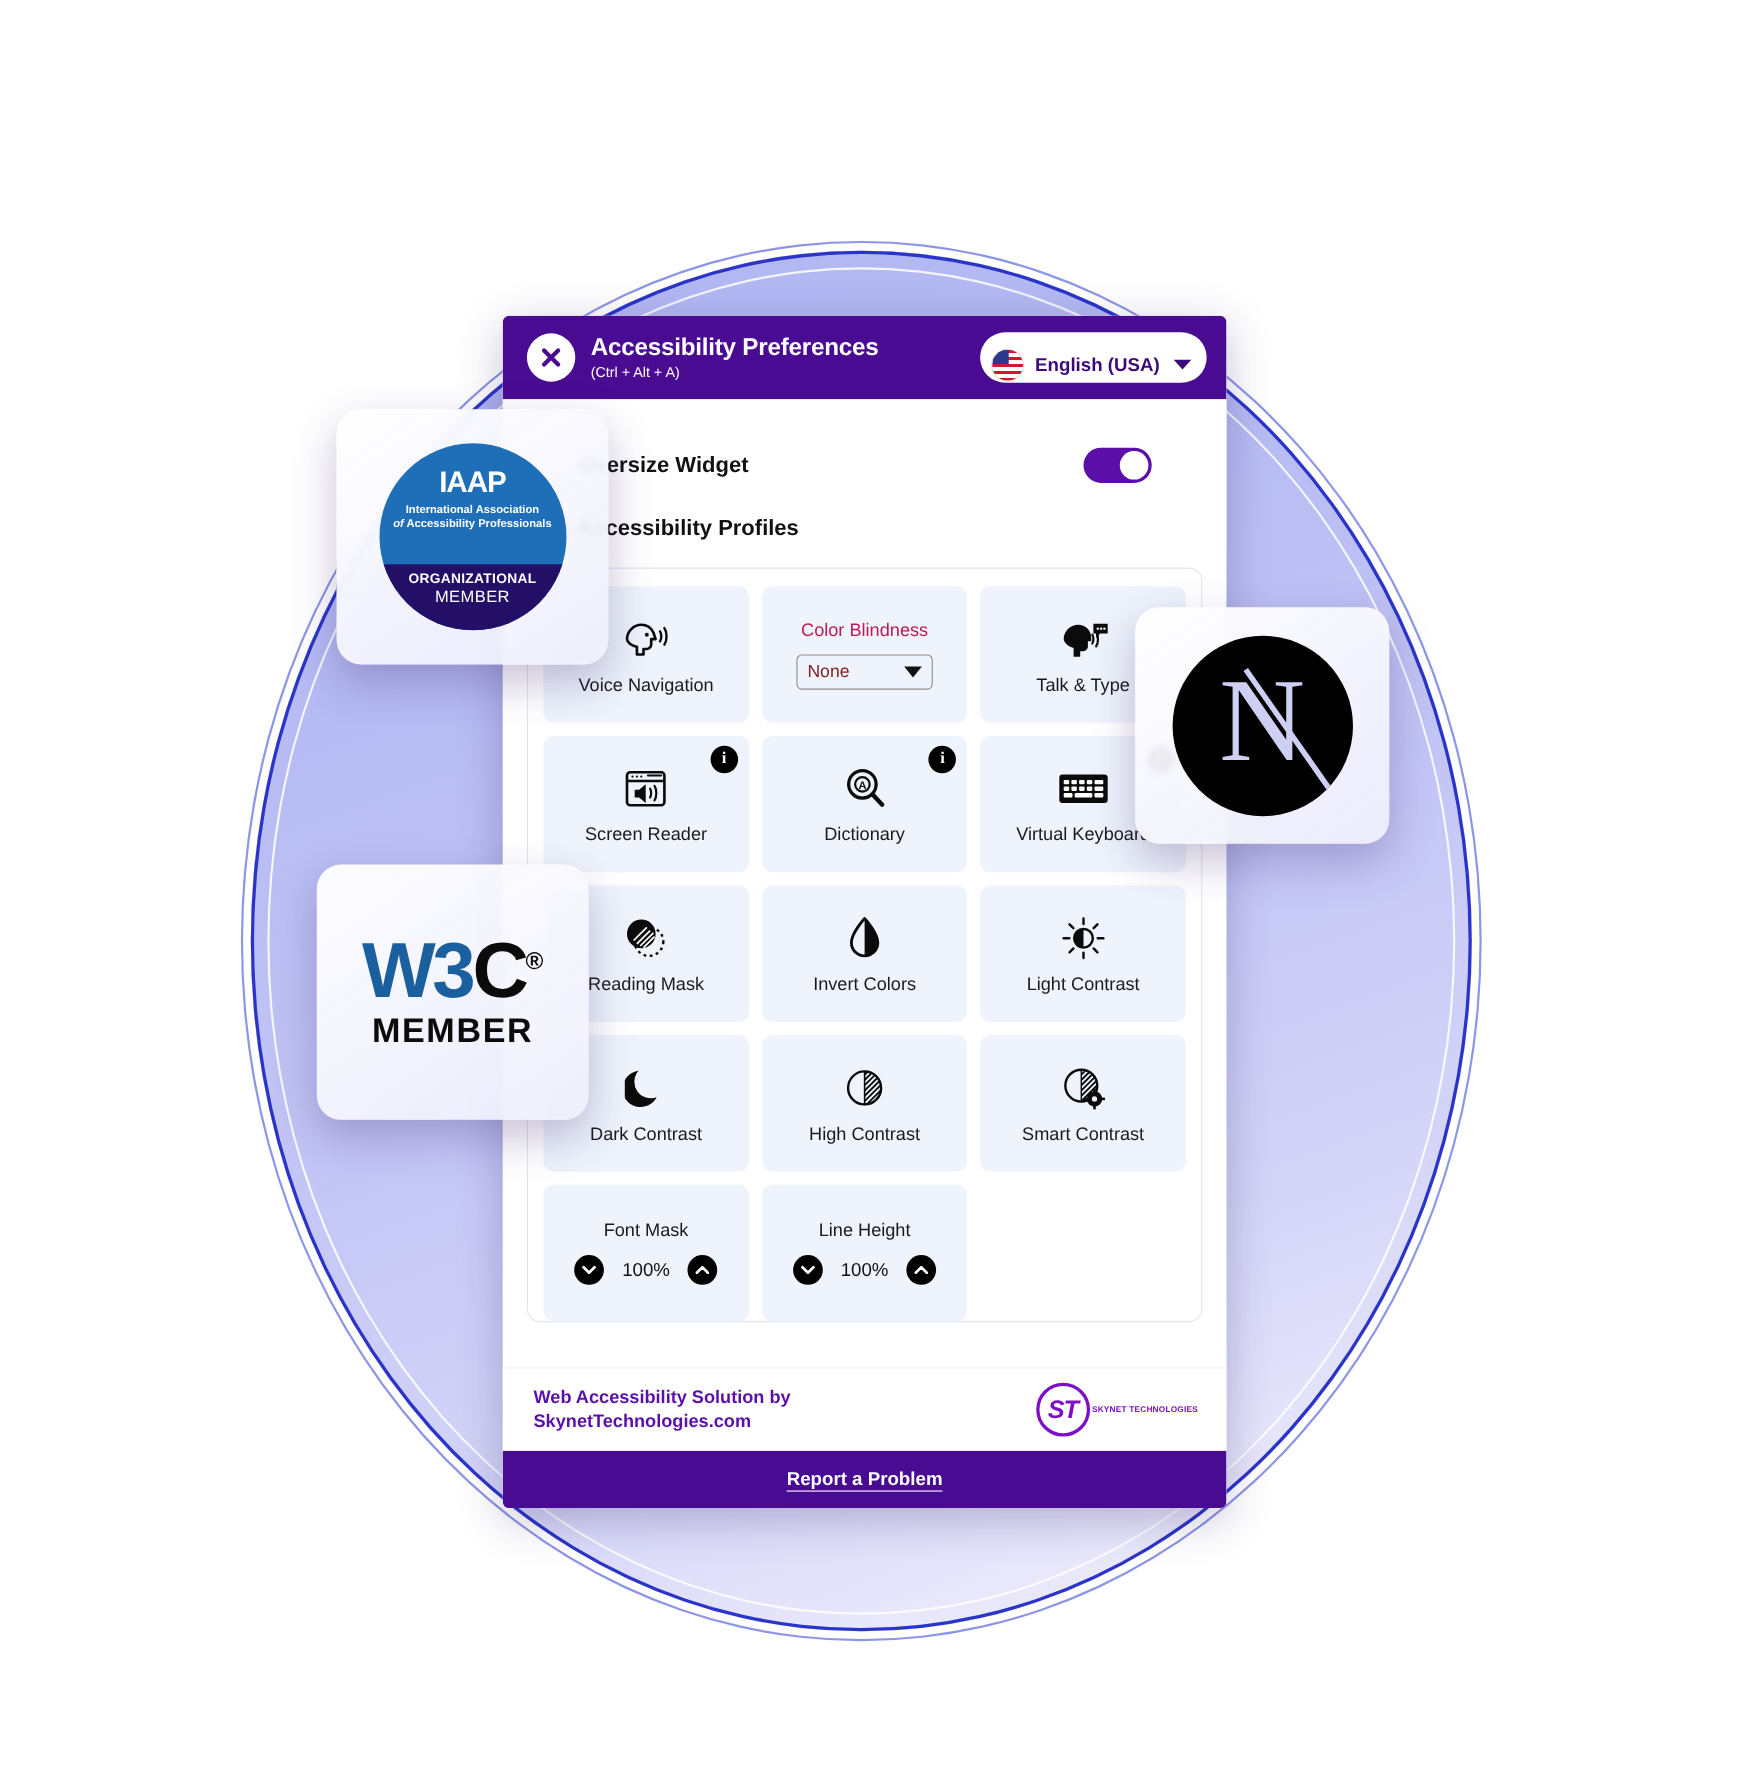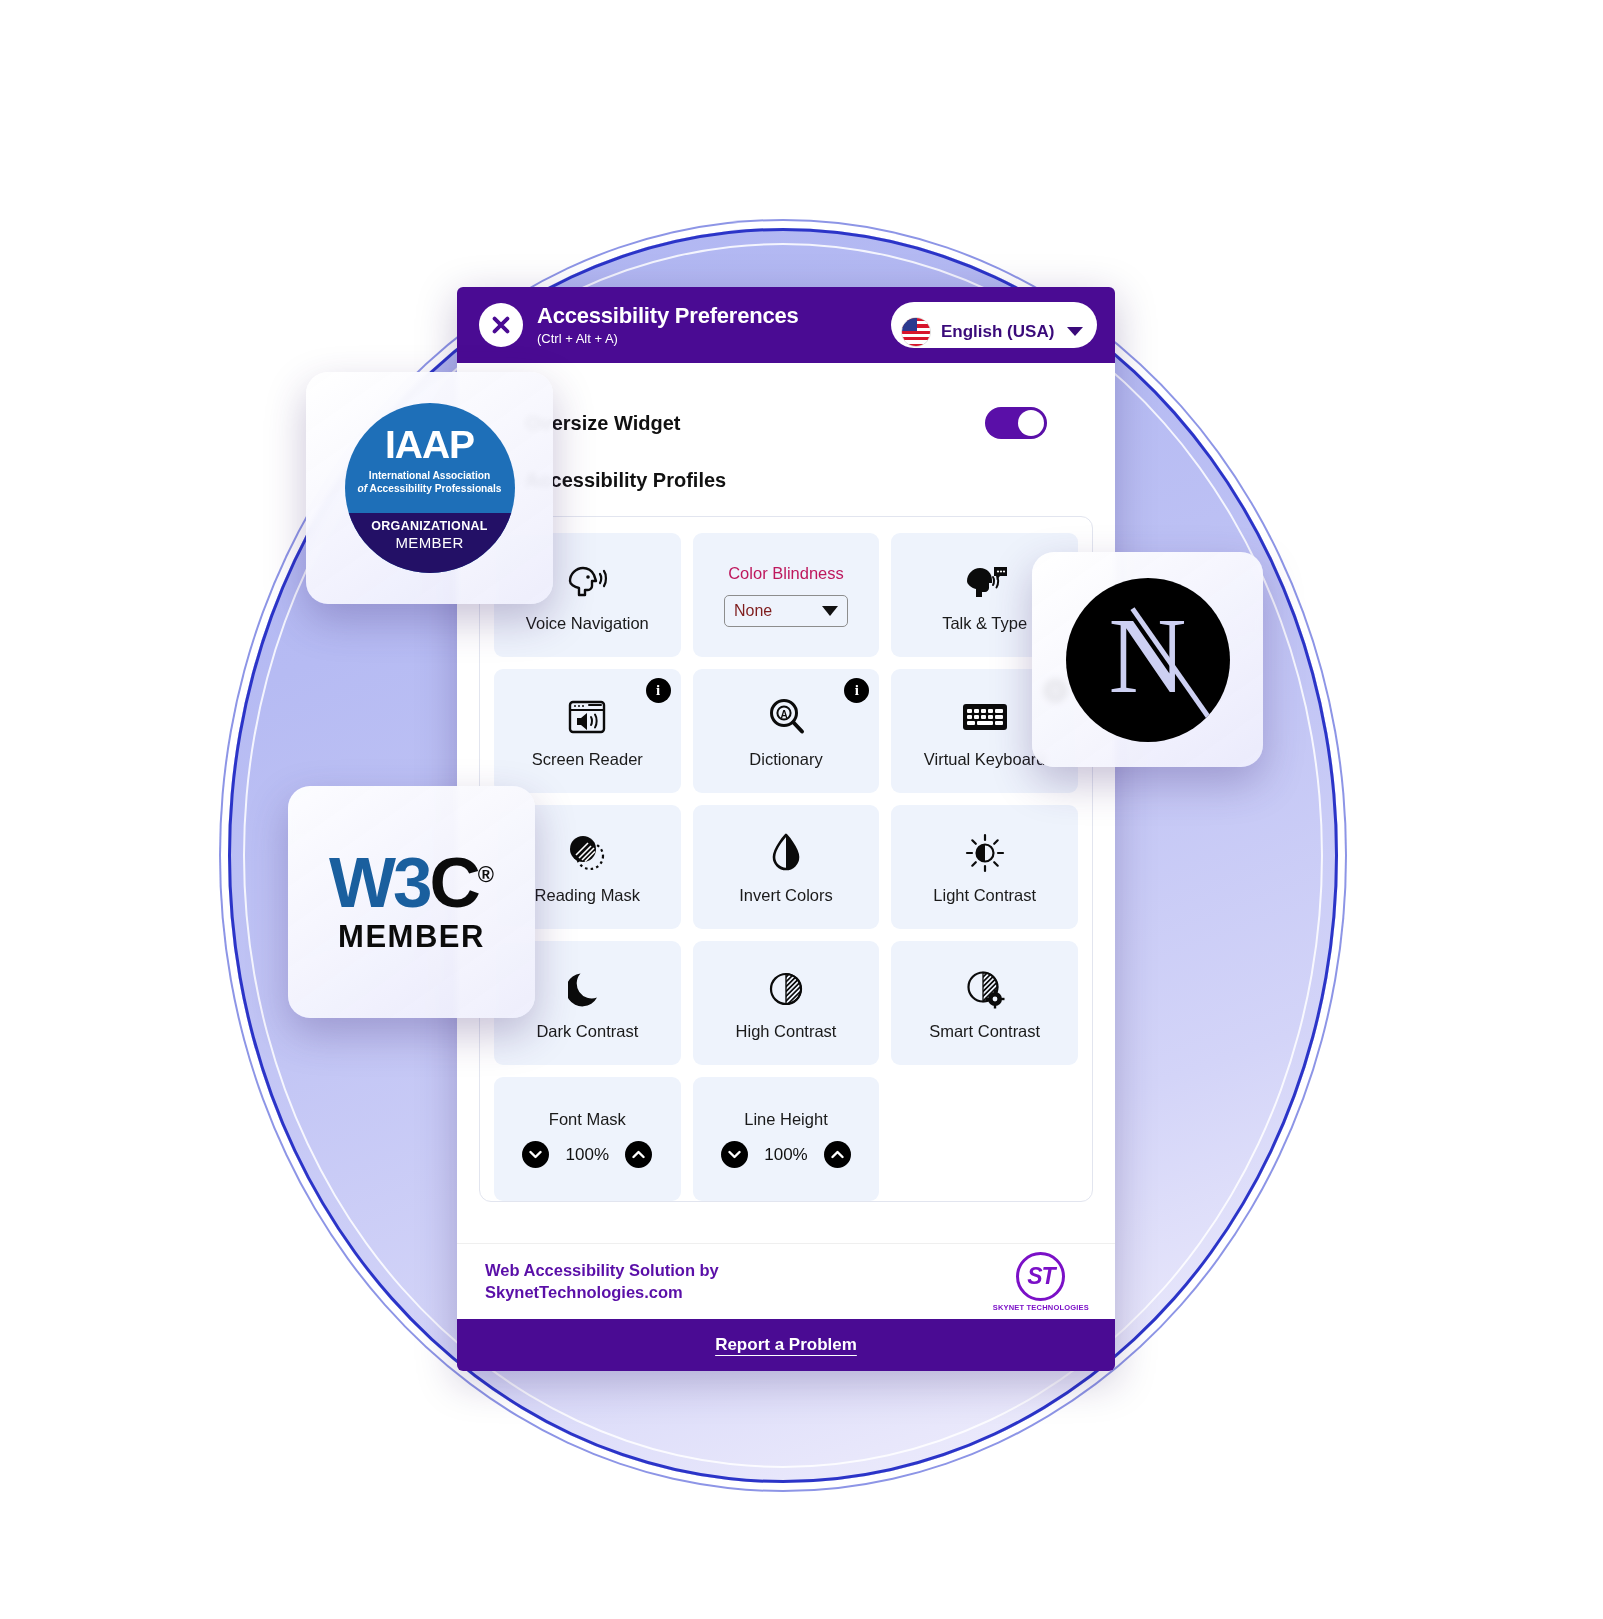--- a/index.html
+++ b/index.html
@@ -127,21 +127,21 @@
   .stepper .sbtn svg{width:13px;height:9px;}
   .stepper .val{font-size:17px;color:#111;min-width:48px;text-align:center;}
 
   
   .sponsor{
     position:absolute; left:0; right:0; bottom:52px; height:76px; background:#fff;
     display:flex;align-items:center;justify-content:space-between;padding:0 26px 0 28px;
     border-top:1px solid #efefef;
   }
   .sponsor-text{ color:#5a0fa8;font-size:16.5px;font-weight:700;line-height:1.32; }
-  .st-logo{ display:flex;flex-direction:column;align-items:center;gap:2px;text-align:right; }
+  .st-logo{ display:flex;flex-direction:row;align-items:center;gap:2px;text-align:right; }
   .st-logo .mark{
     width:49px;height:49px;border-radius:50%;border:3px solid #7b10c7;
     display:flex;align-items:center;justify-content:center;
     font-size:23px;font-weight:700;color:#7b10c7;font-style:italic;letter-spacing:-1px;
   }
   .st-logo .cap{ font-size:7.5px;font-weight:700;color:#7b10c7;letter-spacing:.2px; }
 
   
   .reportbar{
     position:absolute;left:0;right:0;bottom:0;height:52px;background:#4a0b93;
@@ -159,21 +159,21 @@
   }
   #badge-iaap{ left:306px; top:372px; width:247px; height:232px; }
   #badge-w3c{ left:288px; top:786px; width:247px; height:232px; }
   #badge-next{ left:1032px; top:552px; width:231px; height:215px; }
 
   .iaap-circle{
     width:170px;height:170px;border-radius:50%;overflow:hidden;position:relative;
     background:#1e6fb8; display:flex;flex-direction:column;align-items:center;
   }
   .iaap-top{ padding-top:22px; text-align:center; color:#fff; }
-  .iaap-logo{ font-size:39px;font-weight:700;letter-spacing:-1px;line-height:1; }
+  .iaap-logo{ font-size:27px;font-weight:700;letter-spacing:-1px;line-height:1; }
   .iaap-l1{ font-size:10.2px;font-weight:700;margin-top:6px;line-height:1.24; }
   .iaap-l2{ font-size:10.2px;font-weight:700;line-height:1.24; }
   .iaap-l2 i{ font-style:italic; }
   .iaap-bottom{
     position:absolute;left:0;right:0;bottom:0;height:60px;background:#231066;
     color:#fff;text-align:center;padding-top:6px;
   }
   .iaap-b1{font-size:12.5px;font-weight:700;letter-spacing:.3px;}
   .iaap-b2{font-size:15px;font-weight:400;letter-spacing:.4px;margin-top:1px;}
 

